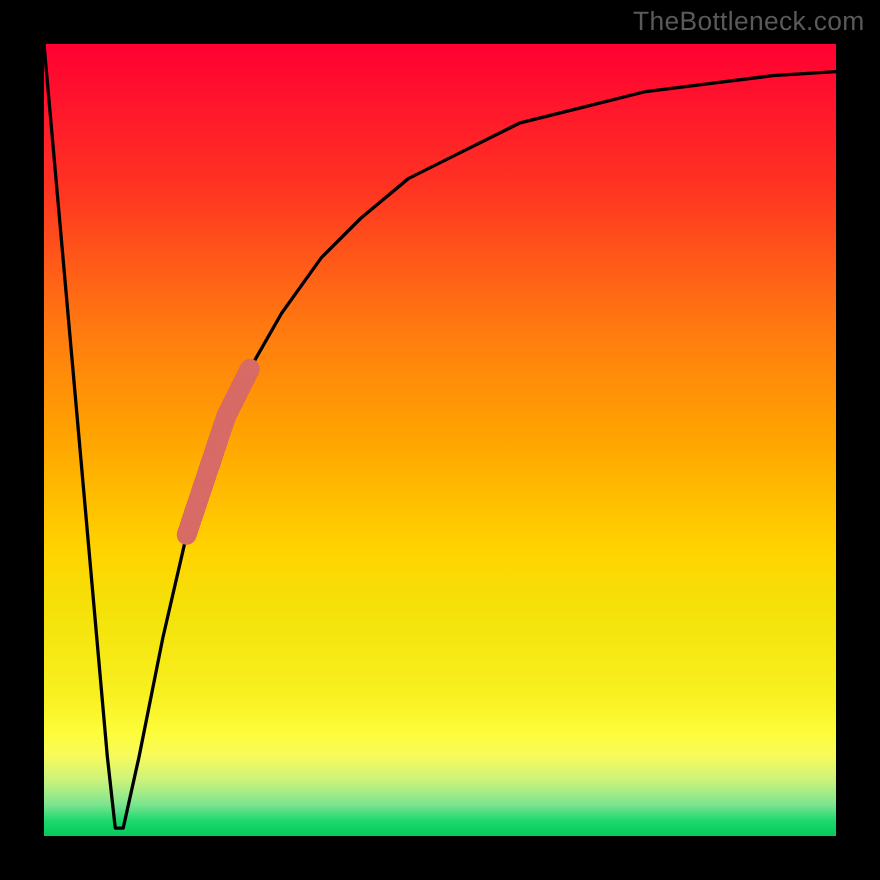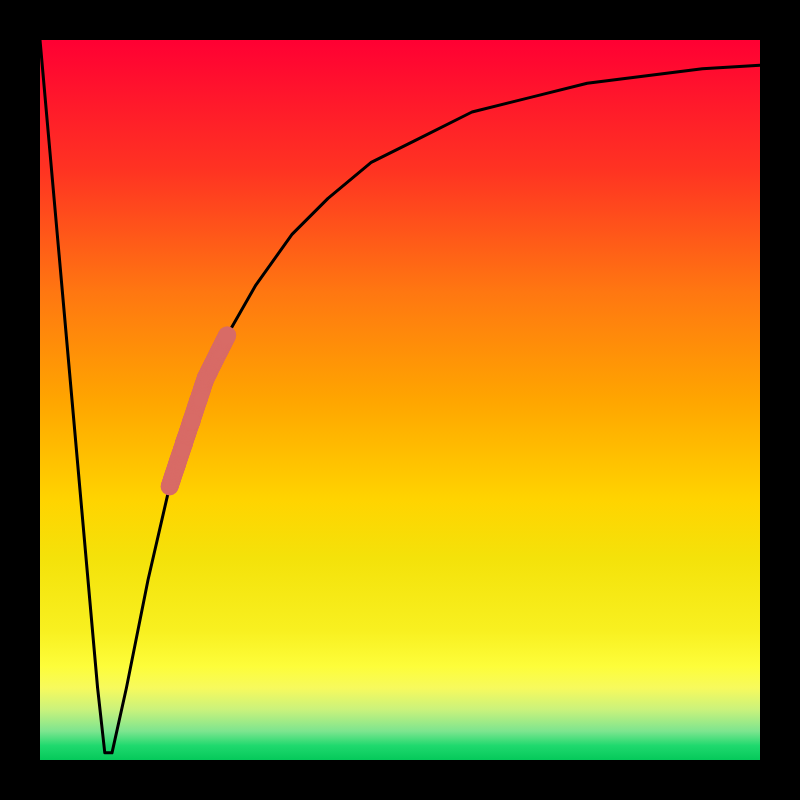--- a/index.html
+++ b/index.html
@@ -54,20 +54,21 @@
     position: absolute;
     inset: 0;
     width: 100%;
     height: 100%;
   }
 </style>
 </head>
 <body>
 
 <div class="plot-wrap">
+  <div class="watermark">TheBottleneck.com</div>
 
   <div class="plot-area">
     <svg class="curve-svg" viewBox="0 0 720 720" preserveAspectRatio="none">
       <path id="curve-path" fill="none" stroke="#000" stroke-width="3" stroke-linecap="round" stroke-linejoin="round" d="M0.0 0.0 L28.8 324.0 L57.6 648.0 L64.8 712.8 L72.0 712.8 L86.4 648.0 L108.0 540.0 L129.6 446.4 L158.4 360.0 L187.2 295.2 L216.0 244.8 L252.0 194.4 L288.0 158.4 L331.2 122.4 L374.4 100.8 L432.0 72.0 L489.6 57.6 L547.2 43.2 L604.8 36.0 L662.4 28.8 L720.0 25.2"></path>
     </svg>
     <svg class="dots-svg" viewBox="0 0 720 720" preserveAspectRatio="none">
       <g id="dots-group">
           <circle cx="129.6" cy="446.4" r="9" fill="#d86b66"></circle>
           <circle cx="130.1" cy="444.9" r="9" fill="#d86b66"></circle>
           <circle cx="130.6" cy="443.3" r="9" fill="#d86b66"></circle>

